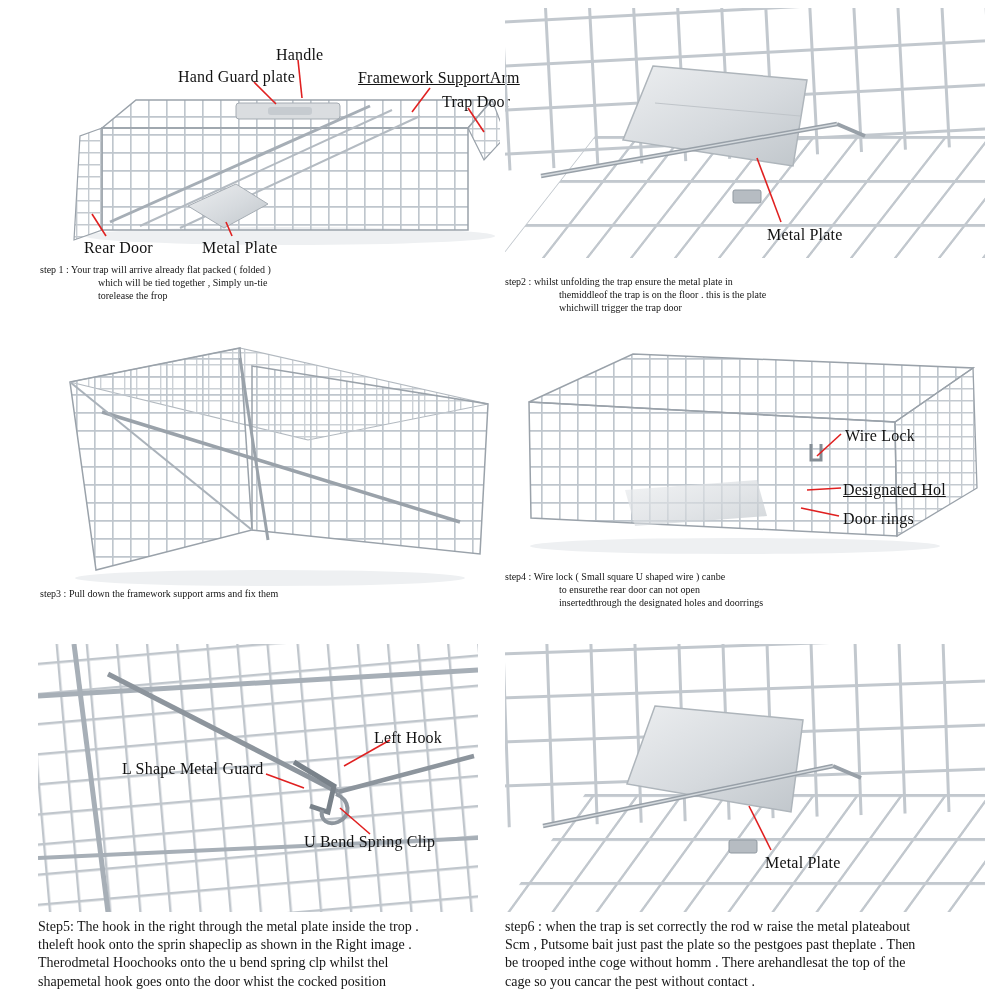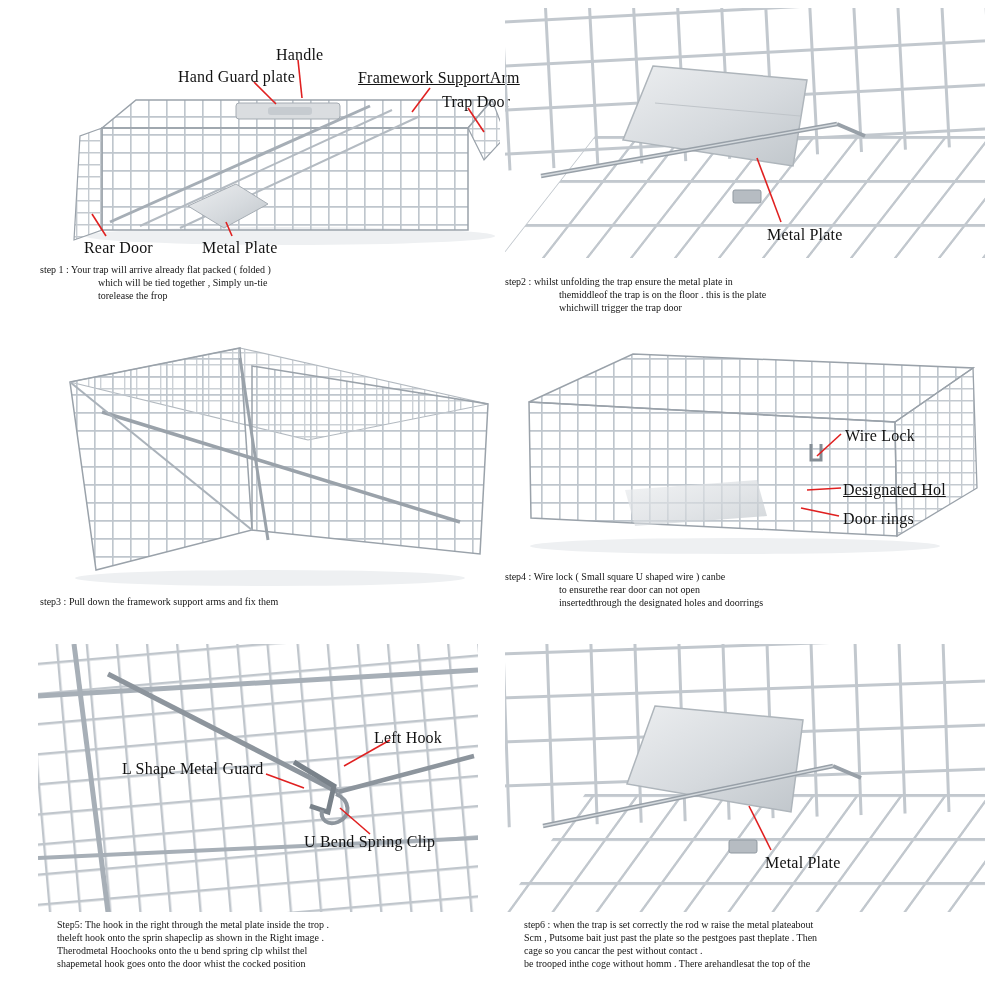--- a/index.html
+++ b/index.html
@@ -11,21 +11,21 @@
   }
   .panel{position:absolute;}
   .photo{position:relative;width:100%;}
   .photo svg{display:block;width:100%;height:100%;}
   .lbl{
     position:absolute;font-size:16px;line-height:1.1;color:#121212;
     white-space:nowrap;letter-spacing:.2px;
   }
   .caption{font-size:10px;line-height:1.28;color:#151515;}
   .caption .cl{white-space:nowrap;}
-  .cap-sm{font-size:10px;line-height:1.3;margin-left:19px;}
+  .cap-sm{font-size:14px;line-height:1.3;}
   .ind58{padding-left:58px;}
   .ind54{padding-left:54px;}
   .ann{stroke:#e02020;stroke-width:1.6;}
 </style>
 </head>
 <body>
 
 <svg width="0" height="0" style="position:absolute" aria-hidden="true">
 <defs>
   <pattern id="g44" width="44" height="44" patternUnits="userSpaceOnUse">
@@ -124,21 +124,21 @@
       <g>
         <polygon points="30,42 200,8 448,64 268,100" fill="url(#g12)" stroke="#a5adb5" stroke-width="1.2" opacity=".85"></polygon>
         <polygon points="30,42 200,8 212,190 56,230" fill="url(#g18)" stroke="#9aa2aa" stroke-width="1.5"></polygon>
         <polygon points="212,26 448,64 440,214 212,190" fill="url(#g18)" stroke="#9aa2aa" stroke-width="1.5"></polygon>
         <line x1="62" y1="72" x2="420" y2="182" stroke="#9aa2aa" stroke-width="3.5"></line>
         <line x1="200" y1="18" x2="228" y2="200" stroke="#9aa2aa" stroke-width="3"></line>
         <line x1="30" y1="42" x2="212" y2="190" stroke="#aab2ba" stroke-width="2"></line>
       </g>
     </svg>
   </div>
-  <div class="caption" style="margin-top:8px;">
+  <div class="caption" style="">
     <div class="cl">step3 : Pull down the framework support arms and fix them</div>
   </div>
 </section>
 
 <section class="panel" style="left:505px;top:340px;width:480px;">
   <div class="photo" style="height:225px;">
     <svg viewBox="0 0 480 225">
       <ellipse cx="230" cy="206" rx="205" ry="8" fill="#eef0f2"></ellipse>
       <g>
         <polygon points="24,62 128,14 468,28 390,82" fill="url(#g18)" stroke="#9aa2aa" stroke-width="1.5"></polygon>
@@ -215,16 +215,16 @@
         <line x1="328" y1="122" x2="356" y2="134" stroke="#98a0a8" stroke-width="4"></line>
       </g>
       <rect x="224" y="196" width="28" height="13" rx="2" fill="#b6bcc2" stroke="#9099a1"></rect>
       <line class="ann" x1="244" y1="162" x2="266" y2="206"></line>
     </svg>
     <div class="lbl" style="left:260px;top:210px;">Metal Plate</div>
   </div>
   <div class="caption cap-sm" style="margin-top:6px;">
     <div class="cl">step6 : when the trap is set correctly the rod w raise the metal plateabout</div>
     <div class="cl">Scm , Putsome bait just past the plate so the pestgoes past theplate . Then</div>
+    <div class="cl">be trooped inthe coge without homm . There arehandlesat the top of the</div>
     <div class="cl">cage so you cancar the pest without contact .</div>
-    <div class="cl">be trooped inthe coge without homm . There arehandlesat the top of the</div>
   </div>
 </section>
 
 </body></html>

